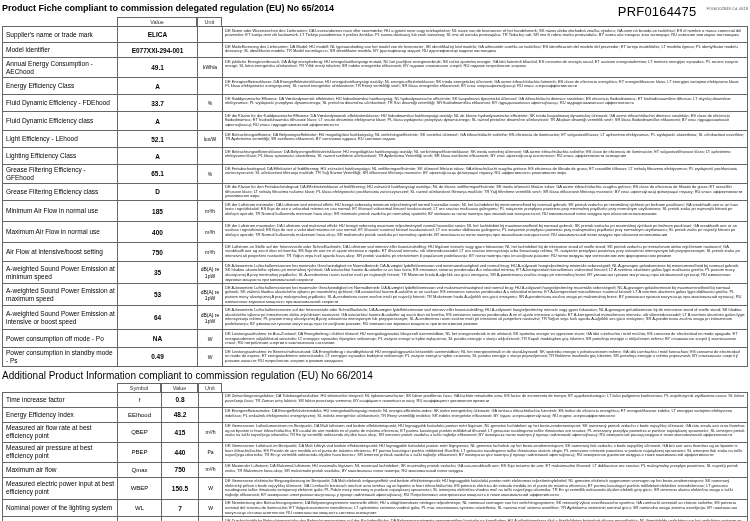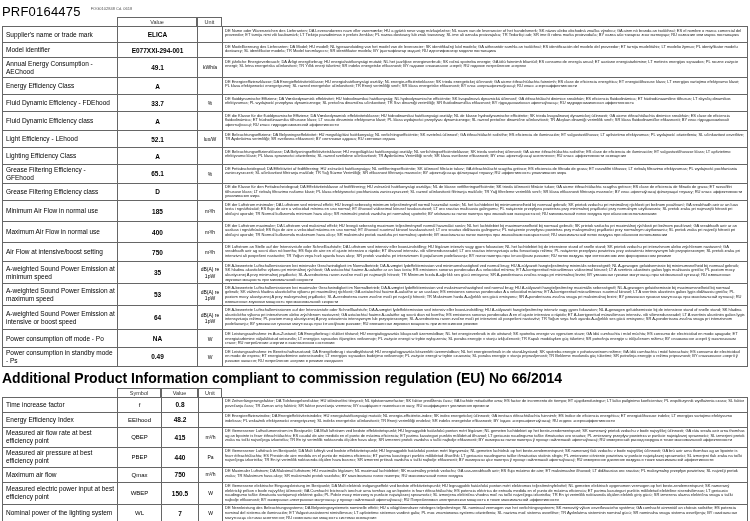--- a/index.html
+++ b/index.html
@@ -28,28 +28,29 @@
   .row:last-child { border-bottom: none; }
   .c { border-right: 1px solid #666; }
   .c-label { width: 115px; font-size: 6.5px; line-height: 1.2; padding: 1px 2px 1px 3px; display: flex; align-items: center; }
   .c-sym  { width: 44px; font-size: 6px;  display: flex; align-items: center; justify-content: center; text-align: center; }
   .c-val  { width: 80px; font-size: 6.5px; font-weight: bold; display: flex; align-items: center; justify-content: center; }
   .c-val.narrow { width: 37px; }
   .c-unit { width: 25px; font-size: 5px; line-height: 1.25; display: flex; align-items: center; justify-content: center; text-align: center; padding: 0 1px; }
   .c-unit.narrow { width: 24px; }
   .c-desc { flex: 1; border-right: none; font-size: 4px; line-height: 1.17; color: #222; padding: 1.5px 2px 1px 2px; overflow: hidden; }
 
-  .section2-title { font-size: 14px; font-weight: bold; margin: 3px 0 2px 0; white-space: nowrap; }
+  .section2-title { font-size: 10px; font-weight: normal; margin: 3px 0 2px 0; white-space: nowrap; }
 </style>
 </head>
 <body>
 
 <div class="doc">
 
   <div class="titlebar">
+    <div class="main-title">Product Fiche compliant to commission delegated regulation (EU) No 65/2014</div>
     <div class="prf">PRF0164475</div>
     <div class="tinycode">FOG0102848 Cd. 0618</div>
   </div>
 
   <div class="colhdr-row">
     <div class="hcell hc-val1">Value</div>
     <div class="hcell hc-unit">Unit</div>
   </div>
 
   <div class="tb" id="fiche-body">

